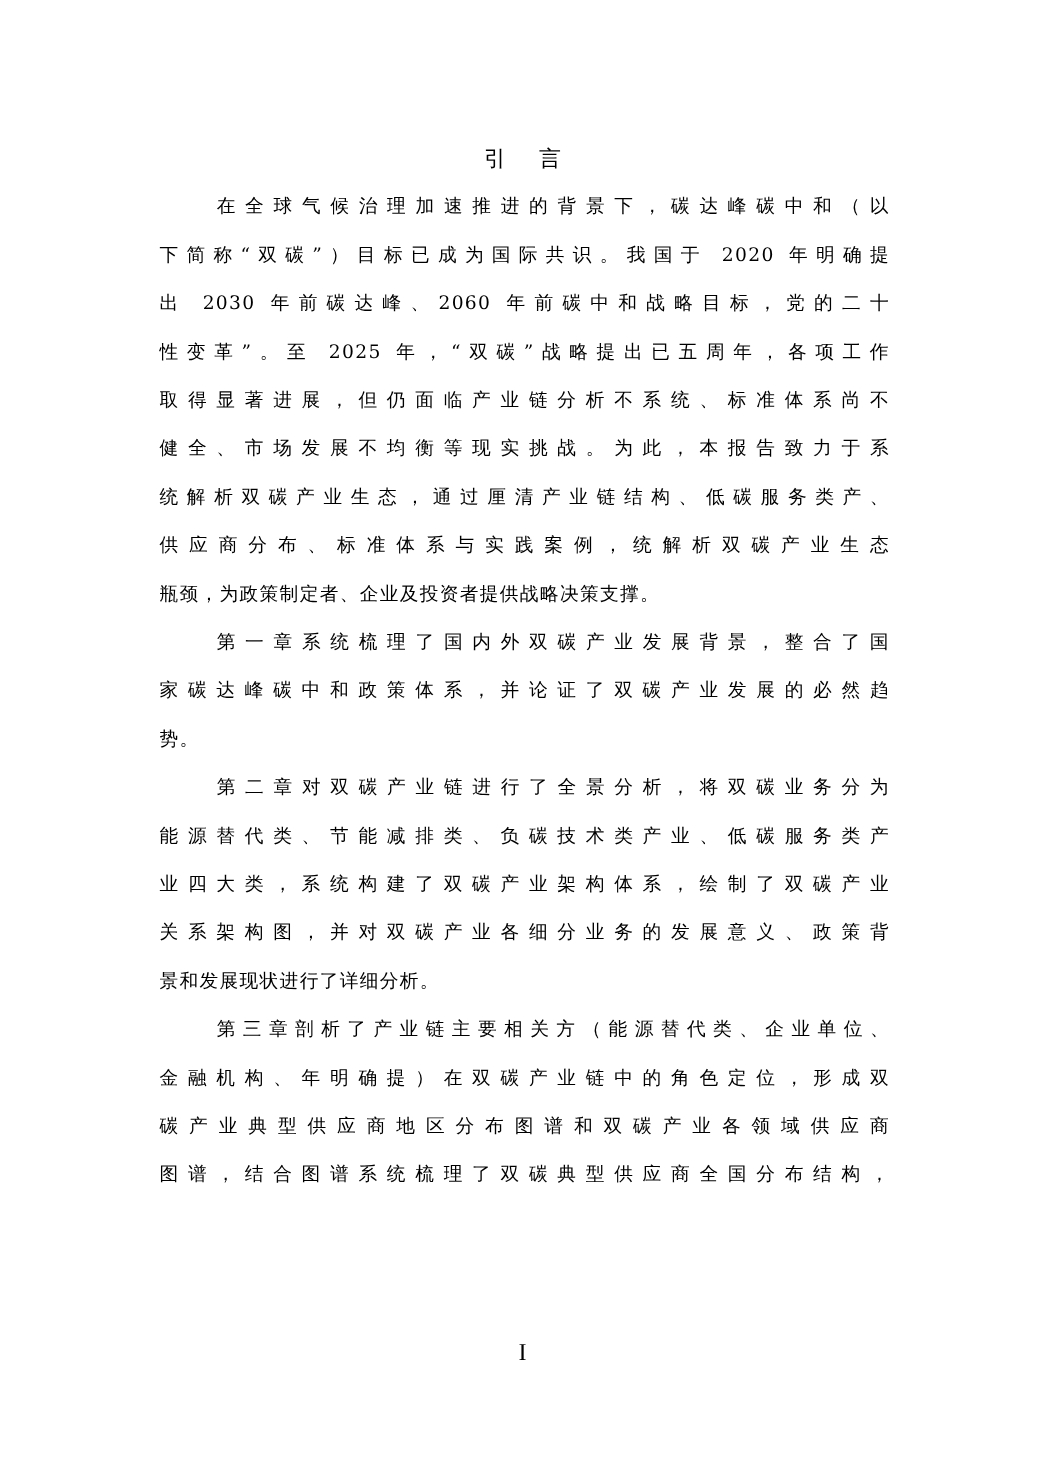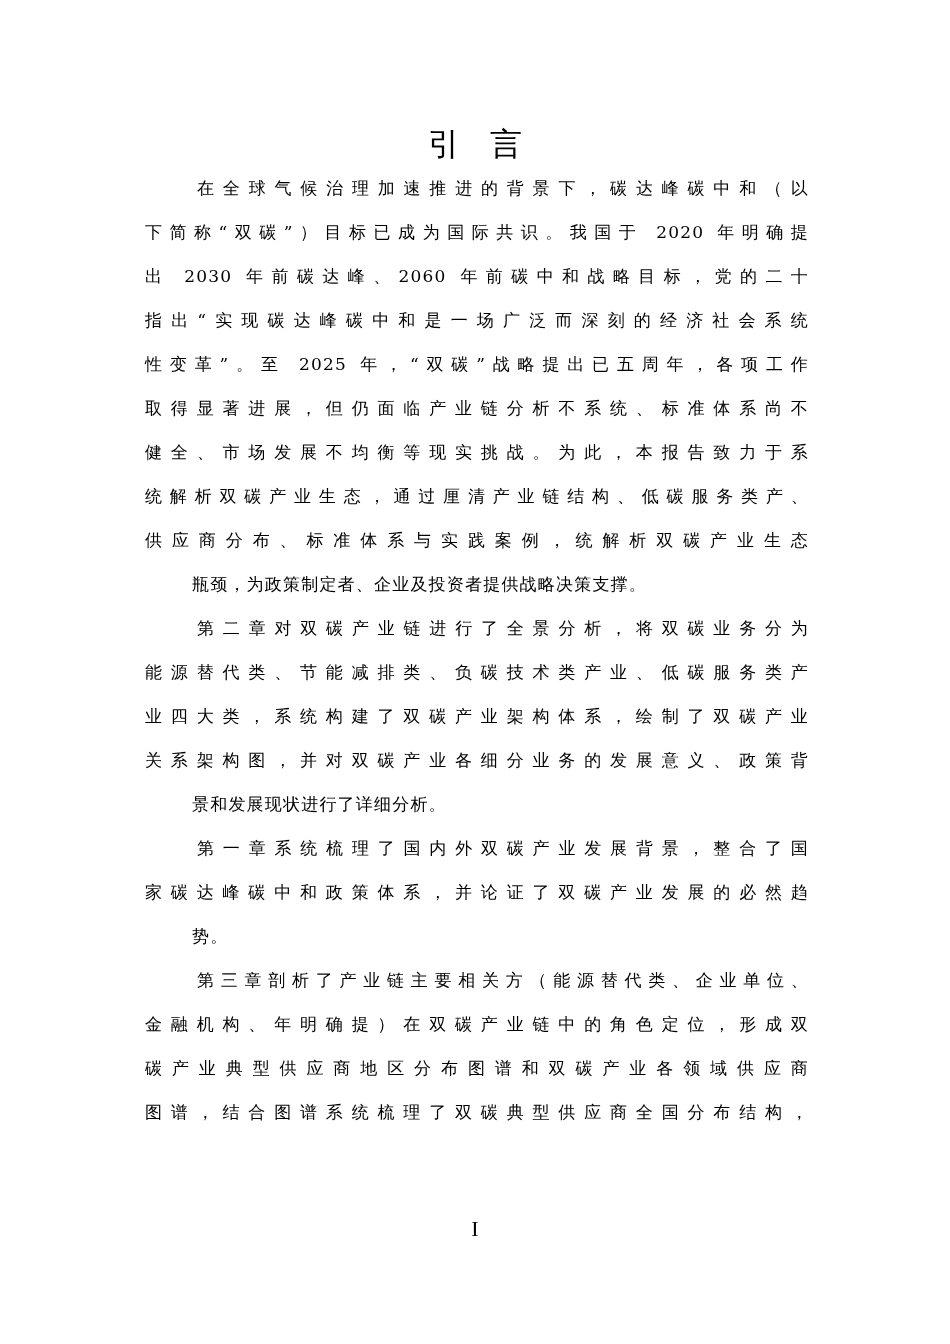--- a/index.html
+++ b/index.html
@@ -1,62 +1,61 @@
 <!DOCTYPE html>
 <html><head>
 <meta charset="utf-8">
 <style>
   html, body { margin: 0; padding: 0; background: #ffffff; }
   body { width: 950px; height: 1344px; position: relative; overflow: hidden;
          font-family: "DejaVu Serif", "Liberation Serif", serif; color: #000; }
   .page { position: absolute; left: 0; top: 0; width: 950px; height: 1344px; background: #fff; }
   .title { position: absolute; top: 122px; left: 0; width: 950px; text-align: center;
-           font-family: "DejaVu Sans", sans-serif; font-size: 32px; letter-spacing: 30px;
+           font-family: "DejaVu Sans", sans-serif; font-size: 20px; letter-spacing: 30px;
            text-indent: 30px; line-height: 44px; }
   .body { position: absolute; left: 145px; top: 166px; width: 664px; }
   .line { display: block; height: 44px; line-height: 44px; font-size: 17px;
           white-space: nowrap; text-align: justify; text-align-last: justify; letter-spacing: 1.2px; }
-  .line.last { text-align-last: left; margin-left: 47px; }
+  .line.last { text-align-last: left; }
   .line.indent { padding-left: 52px; }
   .page-number { position: absolute; top: 1216px; left: 0; width: 950px; text-align: center;
                  font-family: "Liberation Serif", serif; font-size: 22px; }
 </style>
 </head>
 <body>
 
 <div class="page">
   <div class="title">引言</div>
 
   <div class="body">
 
     <div>
       <span class="line indent">在全球气候治理加速推进的背景下，碳达峰碳中和（以</span>
       <span class="line">下简称“双碳”）目标已成为国际共识。我国于 2020 年明确提</span>
       <span class="line">出 2030 年前碳达峰、2060 年前碳中和战略目标，党的二十</span>
-      <span class="line">指出“实现碳达峰碳中和是一场广泛而深刻的经济社会系统</span>
       <span class="line">性变革”。至 2025 年，“双碳”战略提出已五周年，各项工作</span>
       <span class="line">取得显著进展，但仍面临产业链分析不系统、标准体系尚不</span>
       <span class="line">健全、市场发展不均衡等现实挑战。为此，本报告致力于系</span>
       <span class="line">统解析双碳产业生态，通过厘清产业链结构、低碳服务类产、</span>
       <span class="line">供应商分布、标准体系与实践案例，统解析双碳产业生态</span>
       <span class="line last">瓶颈，为政策制定者、企业及投资者提供战略决策支撑。</span>
     </div>
 
     <div>
+      <span class="line indent">第一章系统梳理了国内外双碳产业发展背景，整合了国</span>
+      <span class="line">家碳达峰碳中和政策体系，并论证了双碳产业发展的必然趋</span>
+      <span class="line last">势。</span>
+    </div>
+
+    <div>
       <span class="line indent">第二章对双碳产业链进行了全景分析，将双碳业务分为</span>
       <span class="line">能源替代类、节能减排类、负碳技术类产业、低碳服务类产</span>
       <span class="line">业四大类，系统构建了双碳产业架构体系，绘制了双碳产业</span>
       <span class="line">关系架构图，并对双碳产业各细分业务的发展意义、政策背</span>
       <span class="line last">景和发展现状进行了详细分析。</span>
-    </div>
-
-    <div>
-      <span class="line indent">第一章系统梳理了国内外双碳产业发展背景，整合了国</span>
-      <span class="line">家碳达峰碳中和政策体系，并论证了双碳产业发展的必然趋</span>
-      <span class="line last">势。</span>
     </div>
 
     <div>
       <span class="line indent">第三章剖析了产业链主要相关方（能源替代类、企业单位、</span>
       <span class="line">金融机构、年明确提）在双碳产业链中的角色定位，形成双</span>
       <span class="line">碳产业典型供应商地区分布图谱和双碳产业各领域供应商</span>
       <span class="line">图谱，结合图谱系统梳理了双碳典型供应商全国分布结构，</span>
     </div>
   </div>
 

